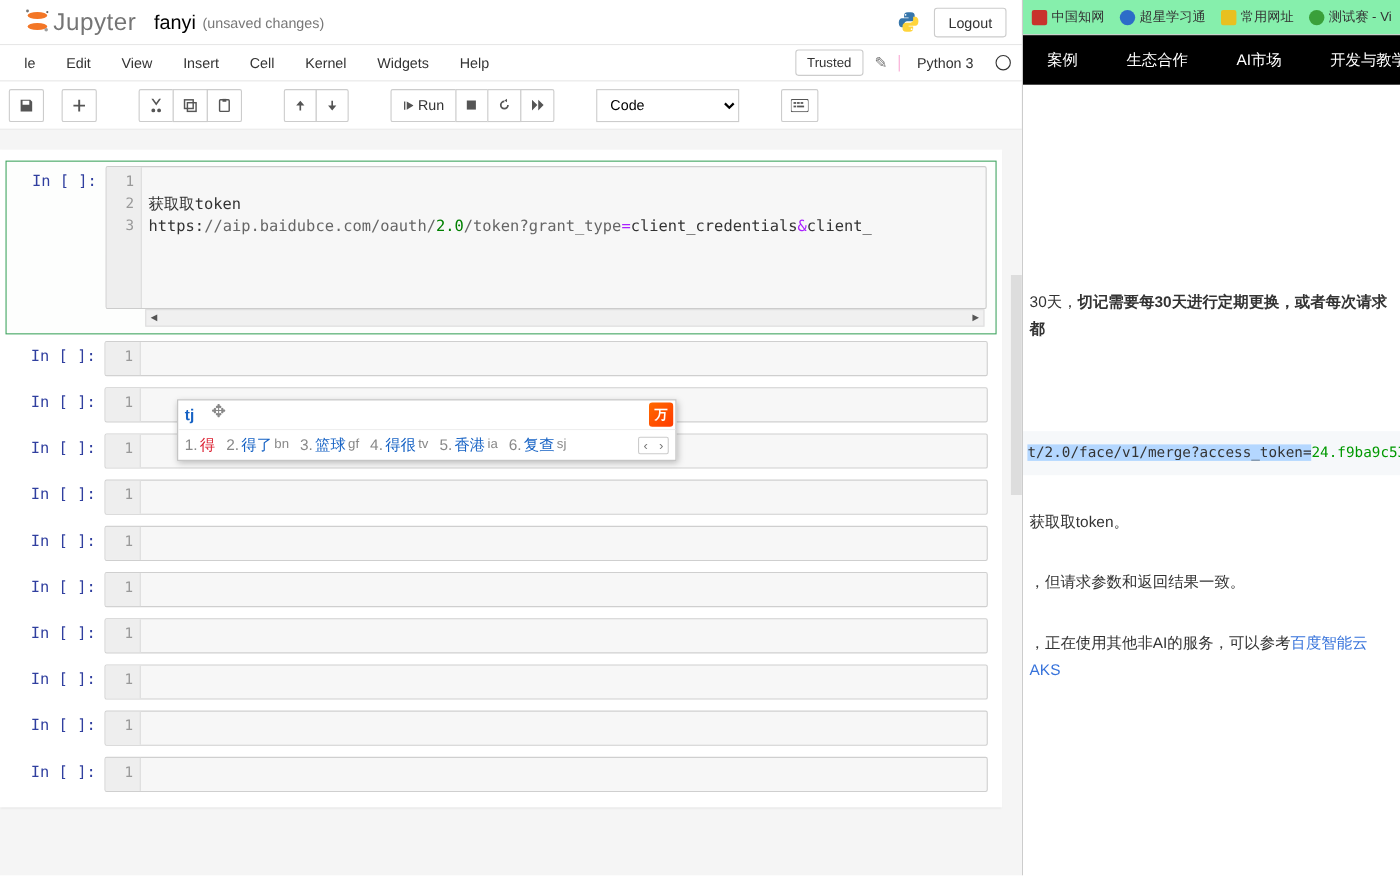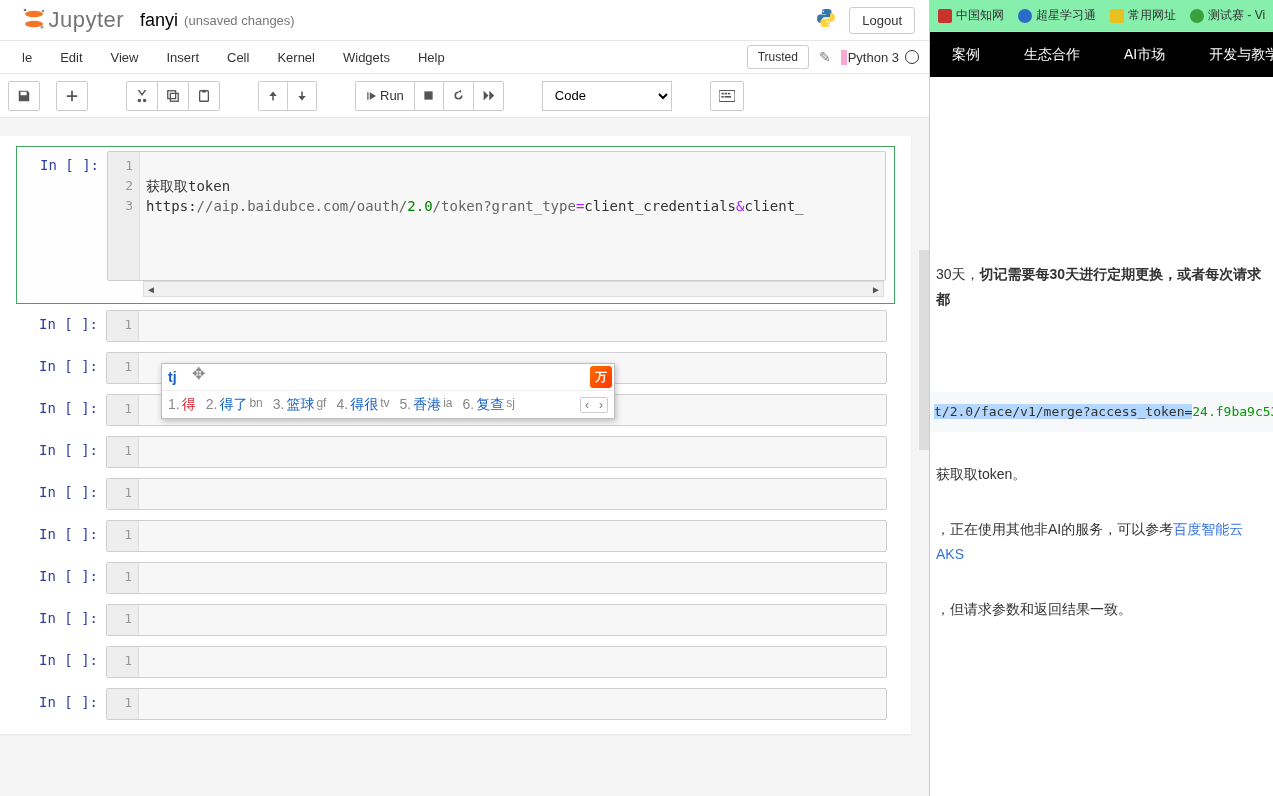--- a/index.html
+++ b/index.html
@@ -7,47 +7,47 @@
 .viewport { width: 1273px; height: 796px; position: relative; display: flex; }
 .left-pane { width: 930px; height: 100%; position: relative; border-right: 1px solid #ccc; display: flex; flex-direction: column; }
 .right-pane { flex: 1; height: 100%; background: #fff; position: relative; overflow: hidden; }
 
 
 .jp-header { height: 40px; display: flex; align-items: center; padding: 3px 10px; position: relative; }
 .jp-logo { font-size: 22px; color: #757575; font-weight: 400; letter-spacing: 0.5px; margin-right: 16px; margin-left: -8px; }
 .jp-logo::before { content: "\25CB"; color: transparent; }
 .jp-title { font-size: 18px; color: #000; margin-right: 6px; }
 .jp-saved { font-size: 13px; color: #777; }
-.jp-header-right { position: absolute; right: 14px; display: flex; gap: 12px; }
+.jp-header-right { position: absolute; right: 14px; display: flex; align-items: center; gap: 12px; }
 .python-logo { width: 22px; height: 22px; }
 .logout-btn { border: 1px solid #ccc; background: #fff; color: #333; padding: 5px 12px; border-radius: 3px; font-size: 13px; cursor: pointer; }
 
 
 .menu-bar { height: 34px; border-bottom: 1px solid #e7e7e7; border-top: 1px solid #e7e7e7; display: flex; align-items: center; padding: 0 8px; position: relative; }
 .menu-item { padding: 0 14px; font-size: 13px; color: #333; cursor: pointer; }
 .menu-right { position: absolute; right: 10px; display: flex; align-items: center; gap: 10px; text-align: center; }
 .trusted-btn { border: 1px solid #ccc; padding: 4px 10px; border-radius: 3px; color: #333; font-size: 12px; background: #fff; }
 .pencil { color: #777; font-size: 14px; }
-.kernel-name { color: #333; font-size: 13px; padding-left: 1px; border-left: 6px solid #f9a8d4; display: flex; align-items: center; gap: 6px; }
+.kernel-name { color: #333; font-size: 13px; padding-left: 16px; border-left: 1px solid #f9a8d4; display: flex; align-items: center; gap: 20px; }
 .kernel-circle { width: 14px; height: 14px; border: 1.5px solid #333; border-radius: 50%; display: inline-block; }
 
 
 .toolbar { height: 44px; border-bottom: 1px solid #e7e7e7; display: flex; align-items: center; padding: 0 8px; gap: 16px; }
 .tb-btn { border: 1px solid #ccc; background: #fff; padding: 5px 8px; border-radius: 2px; cursor: pointer; display: flex; align-items: center; justify-content: center; min-width: 30px; height: 30px; color: #333; font-size: 13px; }
 .tb-group { display: flex; }
 .tb-group .tb-btn { border-radius: 0; margin-left: -1px; }
 .tb-group .tb-btn:first-child { border-top-left-radius: 2px; border-bottom-left-radius: 2px; margin-left: 0; }
 .tb-group .tb-btn:last-child { border-top-right-radius: 2px; border-bottom-right-radius: 2px; }
 .run-btn { gap: 4px; padding: 5px 10px; }
 .cell-type-select { border: 1px solid #ccc; padding: 4px 8px; height: 30px; width: 130px; font-size: 13px; background: #fff; }
 .tb-sep { width: 6px; }
 
 
 .notebook-scroll { flex: 1; overflow-y: auto; background: #f5f5f5; padding: 18px 0; position: relative; }
-.notebook-inner { background: #fff; margin: 0 18px 0 0; padding: 8px 16px; box-shadow: 0 1px 2px rgba(0,0,0,0.08); }
+.notebook-inner { background: #fff; margin: 0 18px 0 0; padding: 8px 5px; box-shadow: 0 1px 2px rgba(0,0,0,0.08); }
 .cell { display: flex; padding: 4px 8px 4px 0; margin: 2px 0; }
 .cell.selected { border: 1px solid #42A562; background: #fdfefd; }
 .cell.selected .input-area { border: 1px solid #ccc; }
 .prompt { width: 90px; text-align: right; padding: 6px 8px 0 0; font-family: monospace; font-size: 14px; color: #303F9F; white-space: pre; }
 .input-area { flex: 1; border: 1px solid #cfcfcf; background: #f7f7f7; border-radius: 2px; display: flex; position: relative; }
 .gutter { width: 32px; background: #eee; border-right: 1px solid #ddd; font-family: monospace; font-size: 13px; color: #999; text-align: right; padding: 4px 6px 4px 0; line-height: 20px; }
 .code-area { flex: 1; font-family: monospace; font-size: 14px; padding: 4px 6px; line-height: 20px; white-space: pre; overflow: hidden; }
 .code-line { height: 20px; }
 .tok-num { color: #008000; }
 .tok-op { color: #aa22ff; }
@@ -395,17 +395,17 @@
     <div class="black-nav">
       <span class="black-nav-item">案例</span>
       <span class="black-nav-item">生态合作</span>
       <span class="black-nav-item">AI市场</span>
       <span class="black-nav-item">开发与教学</span>
     </div>
     <div class="doc-content">
       <div class="doc-para"><span>30天，</span><span class="doc-bold">切记需要每30天进行定期更换，或者每次请求都</span></div>
       <div class="code-snippet"><span class="sel url">t/2.0/face/v1/merge?access_token=</span><span class="val">24.f9ba9c53</span></div>
       <div class="doc-text">获取取token。</div>
+      <div class="doc-text">，但请求参数和返回结果一致。</div>
       <div class="doc-text"><span>，正在使用其他非AI的服务，可以参考</span><span class="doc-link">百度智能云AKS</span></div>
-      <div class="doc-text">，但请求参数和返回结果一致。</div>
     </div>
   </div>
 </div>
 
 </body></html>

